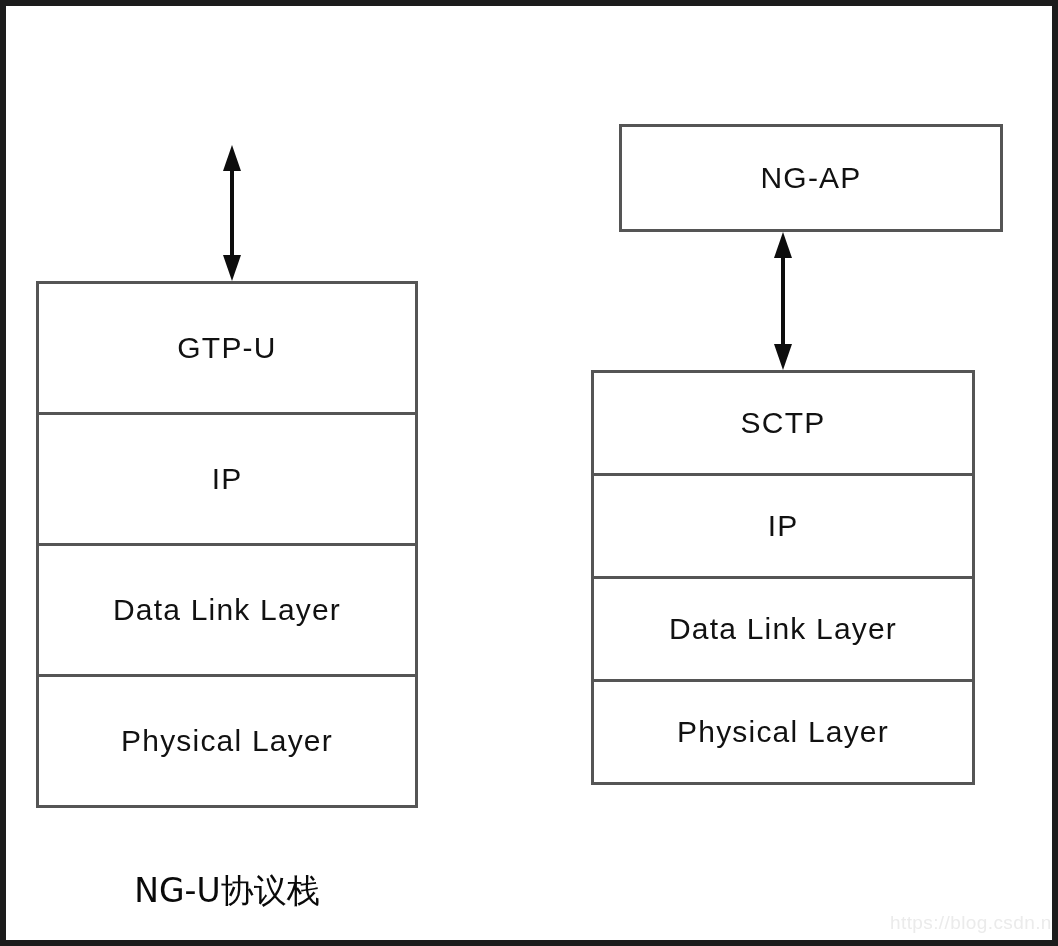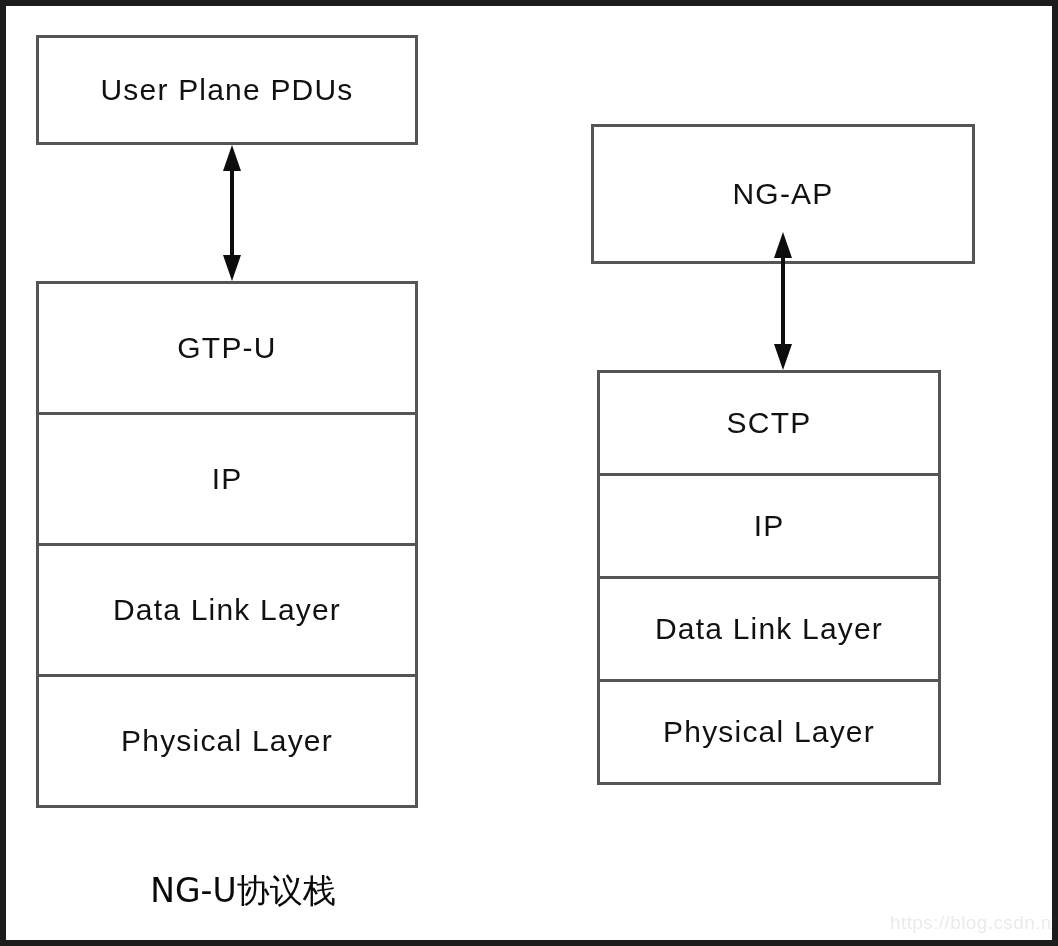--- a/index.html
+++ b/index.html
@@ -96,23 +96,20 @@
     white-space: nowrap;
     user-select: none;
     font-family: "Liberation Sans", "DejaVu Sans", sans-serif;
   }
 </style>
 </head>
 <body>
 
 <div id="canvas">
 
-  <div class="box" style="left:30px; top:29px; width:382px; height:110px;">
-    <span class="box-label">User Plane PDUs</span>
-  </div>
 
   <div class="arrow" style="left:214px; top:139px; height:136px;">
     <svg viewBox="0 0 24 136" preserveAspectRatio="none" xmlns="http://www.w3.org/2000/svg" aria-hidden="true">
       <polygon points="12,0 21,26 3,26" fill="#0d0d0d"></polygon>
       <rect x="10" y="22" width="4" height="92" fill="#0d0d0d"></rect>
       <polygon points="12,136 3,110 21,110" fill="#0d0d0d"></polygon>
     </svg>
   </div>
 
   <div class="stack" style="left:30px; top:275px; width:382px; height:527px;">
@@ -123,37 +120,37 @@
       <span class="stack-row-label">IP</span>
     </div>
     <div class="stack-row">
       <span class="stack-row-label">Data Link Layer</span>
     </div>
     <div class="stack-row">
       <span class="stack-row-label">Physical Layer</span>
     </div>
   </div>
 
-  <div class="caption" style="left:46px; top:868px; width:382px;">
+  <div class="caption" style="left:30px; top:868px; width:382px;">
     <span>NG-U协议栈</span>
   </div>
 
-  <div class="box" style="left:585px; top:118px; width:384px; height:140px;justify-content:center;">
+  <div class="box" style="left:613px; top:118px; width:384px; height:108px;justify-content:center;">
     <span class="box-label">NG-AP</span>
   </div>
 
   <div class="arrow" style="left:765px; top:226px; height:138px;">
     <svg viewBox="0 0 24 138" preserveAspectRatio="none" xmlns="http://www.w3.org/2000/svg" aria-hidden="true">
       <polygon points="12,0 21,26 3,26" fill="#0d0d0d"></polygon>
       <rect x="10" y="22" width="4" height="94" fill="#0d0d0d"></rect>
       <polygon points="12,138 3,112 21,112" fill="#0d0d0d"></polygon>
     </svg>
   </div>
 
-  <div class="stack" style="left:585px; top:364px; width:344px; height:415px;margin-left:6px;">
+  <div class="stack" style="left:585px; top:364px; width:384px; height:415px;">
     <div class="stack-row">
       <span class="stack-row-label">SCTP</span>
     </div>
     <div class="stack-row">
       <span class="stack-row-label">IP</span>
     </div>
     <div class="stack-row">
       <span class="stack-row-label">Data Link Layer</span>
     </div>
     <div class="stack-row">

